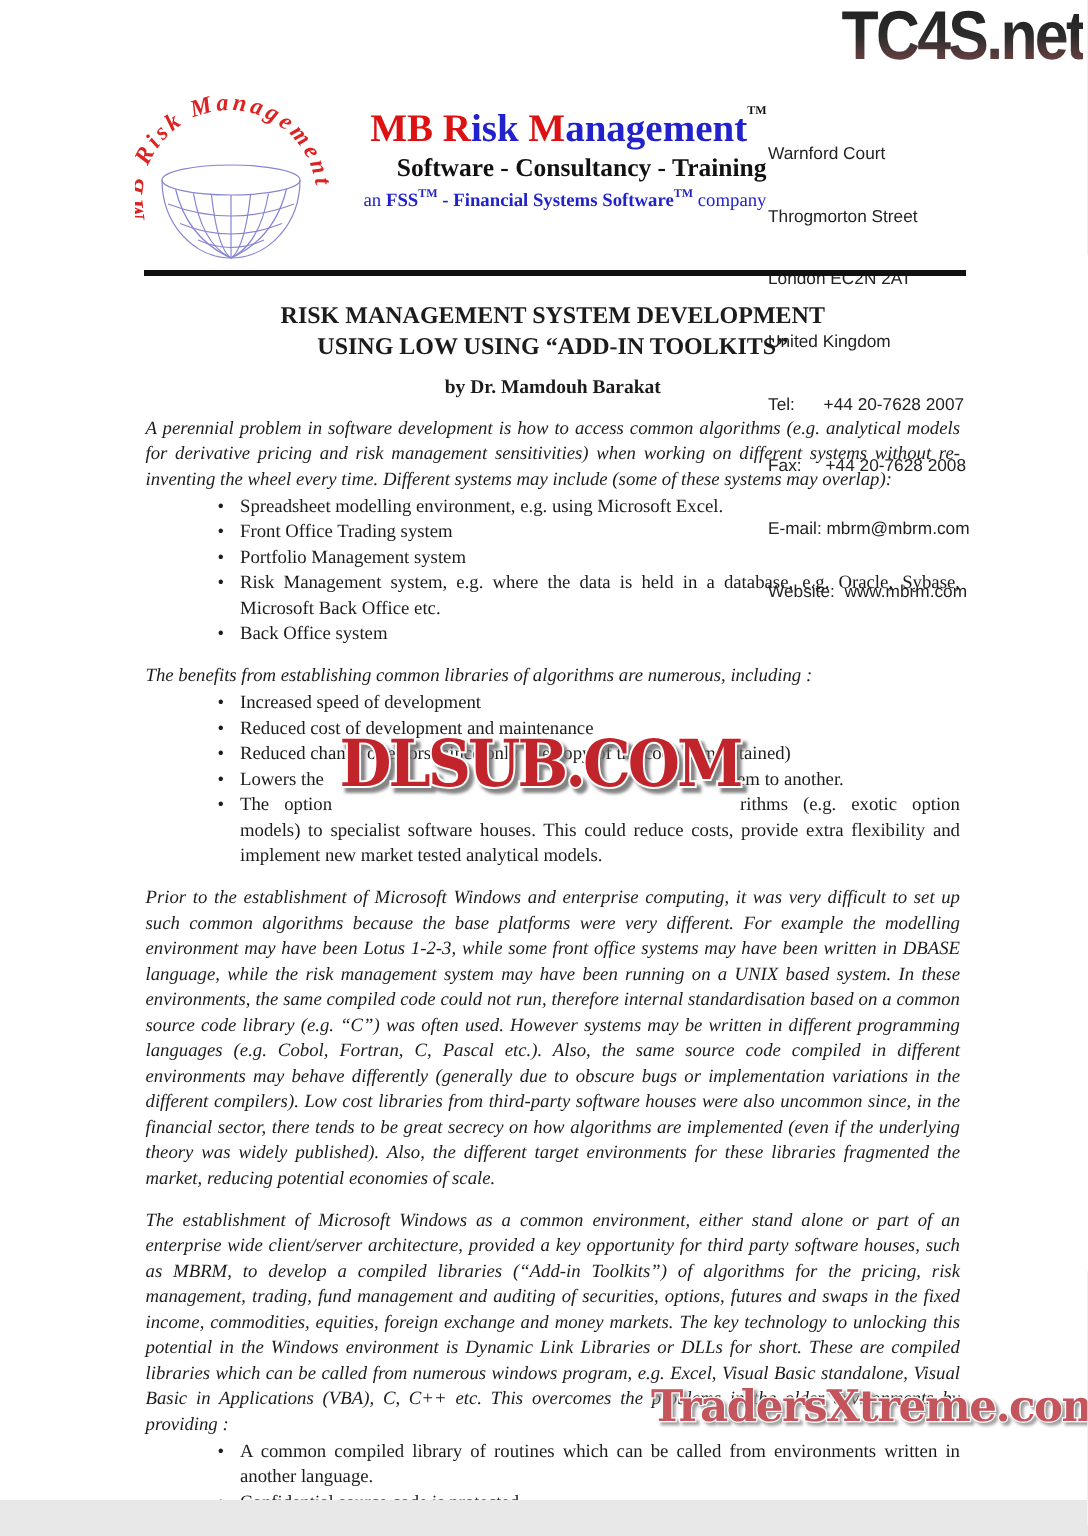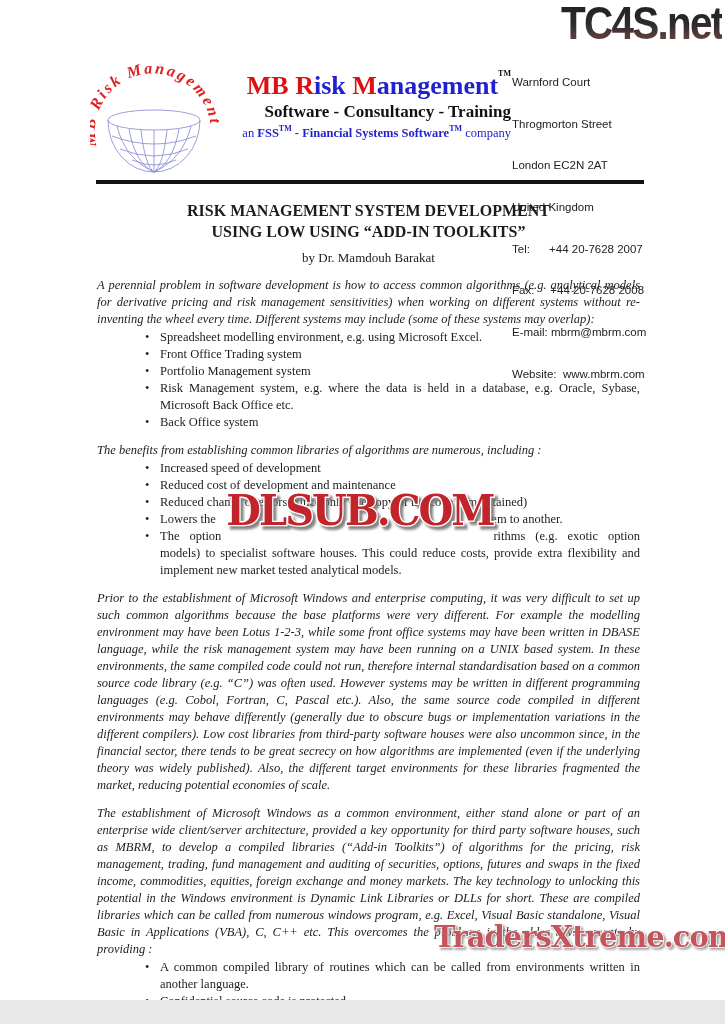--- a/index.html
+++ b/index.html
@@ -43,31 +43,31 @@
   .brand-block{position:absolute; left:226px; top:72px; width:285px;text-align:right;}
   .brand-name{font-size:26px; font-weight:bold; line-height:1.05; white-space:nowrap;}
   .brand-name .red{color:#dd1111;} .brand-name .blue{color:#2222cc;}
   .tm{font-size:8px; vertical-align:top; position:relative; top:-2px; color:#111; font-weight:bold;}
   .tm.blue{color:#2222cc;}
   .tagline{font-size:17px; font-weight:bold; color:#111; margin-top:3px; white-space:nowrap;}
   .subline{font-size:12.5px; color:#2222cc; margin-top:4px; white-space:nowrap;}
   .subline b{font-weight:bold;}
 
   .contact{
-    position:absolute; left:512px; top:48px;
+    position:absolute; left:512px; top:69px;
     font-family:"Liberation Sans", sans-serif; font-size:11.5px; line-height:13.9px;
     color:#222; white-space:pre;
   }
 
   .rule{position:absolute; left:96px; top:180px; width:548px; height:3.5px; background:#111;}
 
   
   .article{position:absolute; left:97px; top:200px; width:543px; font-size:12.5px; line-height:17px;}
   .title{ text-align:center; font-weight:bold; font-size:16px; line-height:21px; margin:0 0 0;}
-  .byline{text-align:center; font-weight:normal; font-size:13px; margin-top:7px;}
+  .byline{text-align:center; font-weight:bold; font-size:13px; margin-top:7px;}
   .article p{margin:11px 0 0; text-align:justify;font-style:italic;}
   .article ul{margin:1px 0 0; padding:0 0 0 63px; list-style:none;}
   .article li{position:relative; text-align:justify; margin:0;}
   .article li::before{content:"\2022"; position:absolute; left:-15px; top:0;}
   .gap{display:inline-block; width:272px; height:1px;}
 </style>
 </head>
 <body>
 
 <div class="page">

